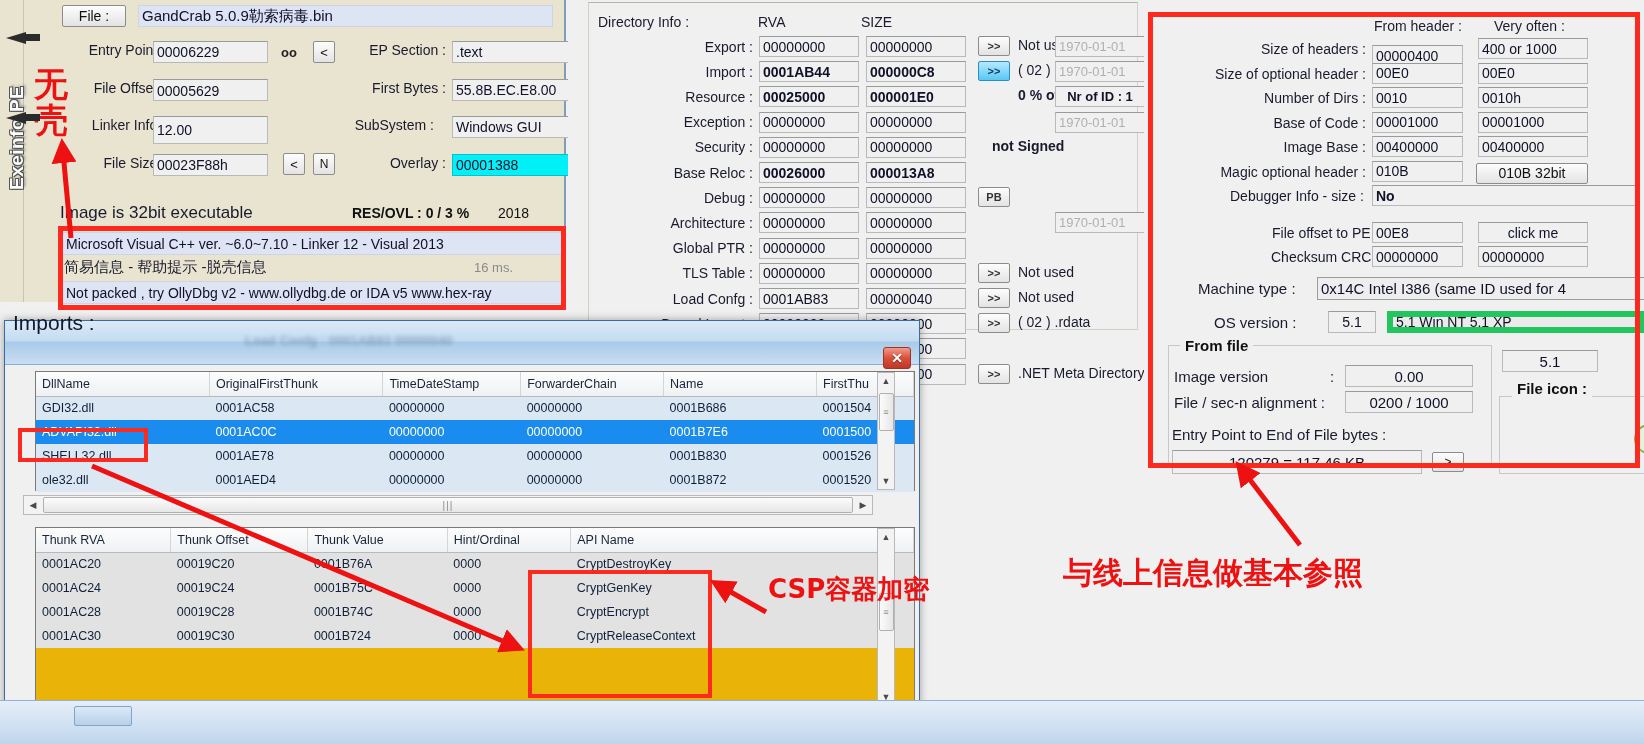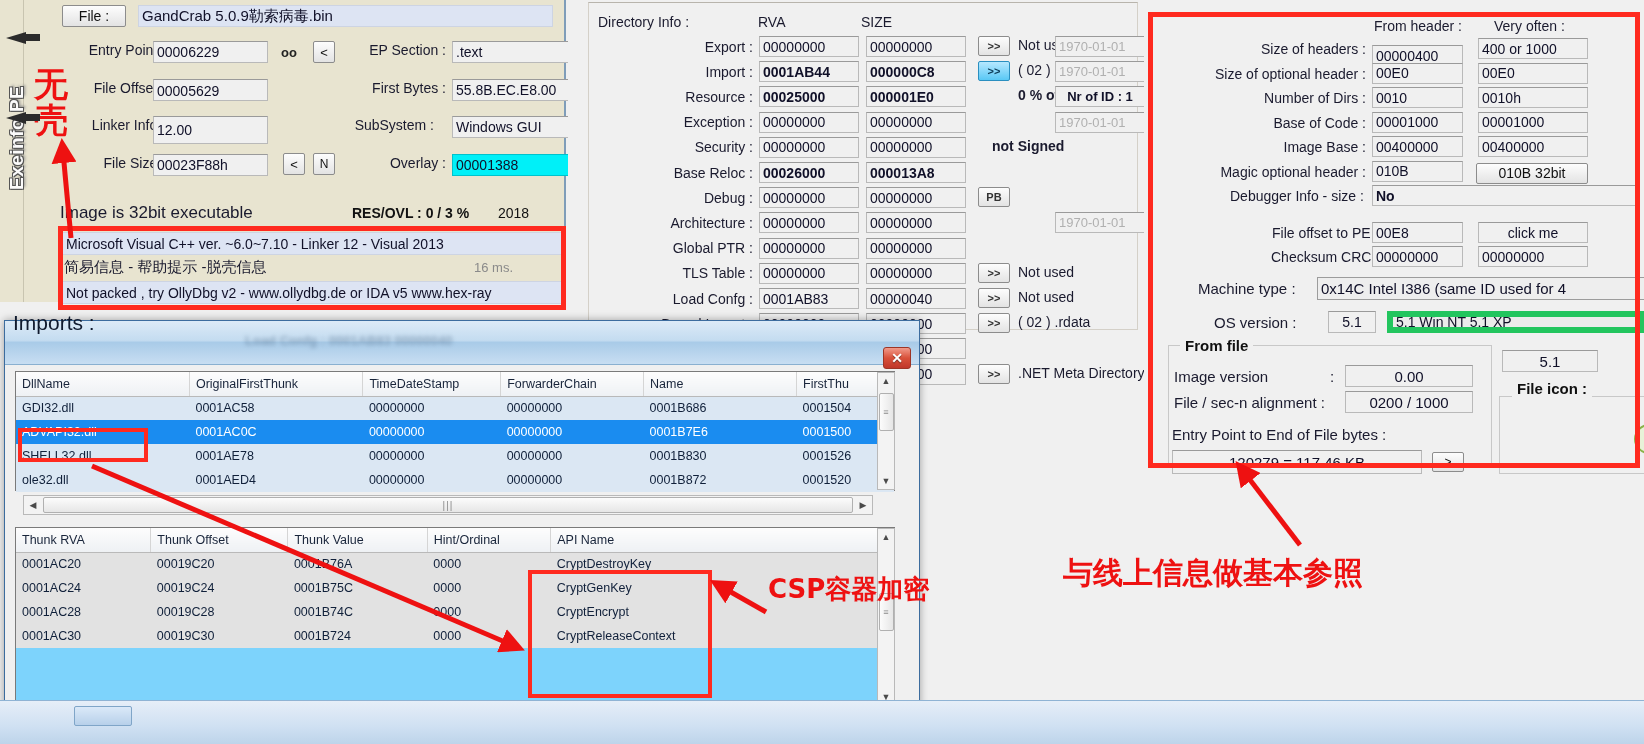--- a/index.html
+++ b/index.html
@@ -101,22 +101,23 @@
   #imports-close {
     position:absolute; right: 8px; top: 26px; width: 28px; height: 22px;
     background: linear-gradient(#f19a8a,#d9513a 50%, #c0372a);
     border: 1px solid #9d3526; border-radius: 3px;
     color:#fff; font-weight:bold; font-size:14px;
     display:flex;align-items:center;justify-content:center;
     text-shadow: 0 1px 1px rgba(0,0,0,.5);
   }
   .grid-box {
     position:absolute;
-    background: #7dd3fc;
+    background: #eab308;
     border: 1px solid #7a7a7a;
+    margin-left: 20px;
   }
   table.grid { border-collapse: collapse; width:100%; font-size:12.5px; }
   table.grid th {
     text-align:left; font-weight: normal; color:#18243a;
     background: linear-gradient(#fdfdfd,#eef1f4);
     border-right: 1px solid #d5d5d5;
     border-bottom: 1px solid #b9b9b9;
     padding: 3px 6px; height:24px;
   }
   table.grid td {

